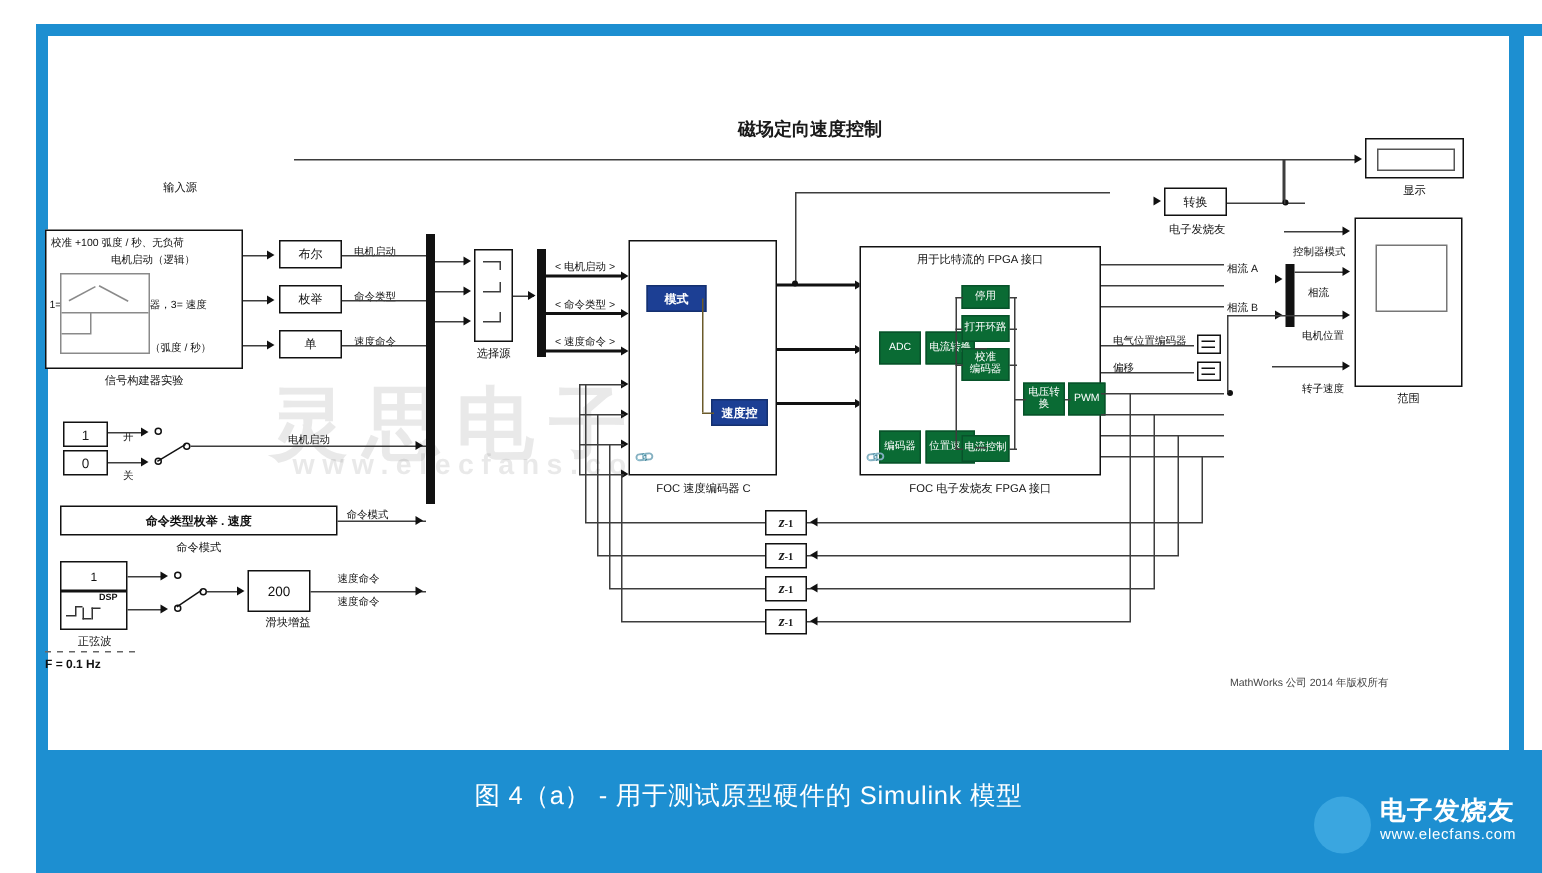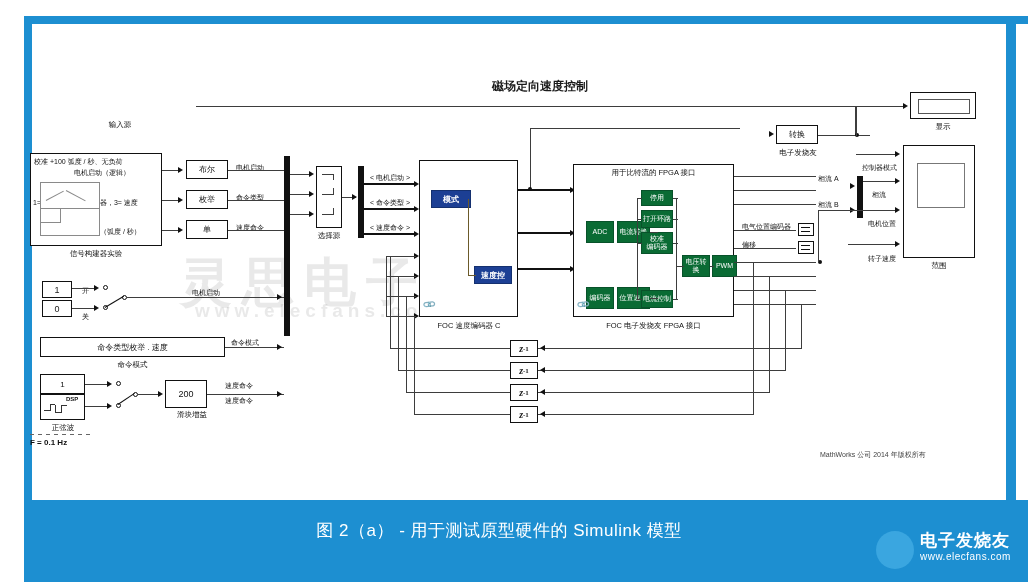--- a/index.html
+++ b/index.html
@@ -336,21 +336,21 @@
   <div class="arrow" style="left:94px;top:284.5px;"></div>
   <div class="arrow" style="left:94px;top:304.5px;"></div>
   <div class="sw-node" style="left:103px;top:285px;"></div>
   <div class="sw-node" style="left:103px;top:305px;"></div>
   <div class="sw-node" style="left:122px;top:295px;"></div>
   <div class="sw-bar" style="left:105px;top:307px;width:22px;transform:rotate(-31deg);"></div>
   <div class="ln ln-h" style="left:127px;top:297px;width:157px;"></div>
   <div class="sig-lbl" style="left:192px;top:288px;">电机启动</div>
   <div class="arrow" style="left:277px;top:293.5px;"></div>
 
-  <div class="blk" style="left:40px;top:337px;width:185px;height:20px;">
+  <div class="blk" style="left:40px;top:337px;width:185px;height:20px;font-weight:bold;">
     <span>命令类型枚举 . 速度</span>
   </div>
   <div class="blk-lbl" style="left:40px;top:360px;width:185px;">命令模式</div>
   <div class="ln ln-h" style="left:225px;top:347px;width:59px;"></div>
   <div class="sig-lbl" style="left:231px;top:338px;">命令模式</div>
   <div class="arrow" style="left:277px;top:343.5px;"></div>
 
   <div class="blk" style="left:40px;top:374px;width:45px;height:20px;">
     <span>1</span>
   </div>
@@ -424,21 +424,21 @@
 
   <div class="ln ln-h" style="left:538px;top:414px;width:216px;"></div>
   <div class="ln ln-v" style="left:753px;top:262px;height:152px;"></div>
   <div class="arrow" style="left:540px;top:410.5px;transform:rotate(180deg);"></div>
   <div class="ln ln-h" style="left:414px;top:414px;width:96px;"></div>
   <div class="ln ln-v" style="left:414px;top:316px;height:98px;"></div>
 
   <div class="copyright">MathWorks 公司 2014 年版权所有</div>
 
   <div class="caption-bar"></div>
-  <div class="caption-text">图 2（a） - 用于测试原型硬件的 Simulink 模型</div>
+  <div class="caption-text">图 4（a） - 用于测试原型硬件的 Simulink 模型</div>
 
   <div class="logo">
     <div class="logo-circle"></div>
     <div class="logo-name">电子发烧友</div>
     <div class="logo-url">www.elecfans.com</div>
   </div>
 
 </div>
 
 </body></html>

